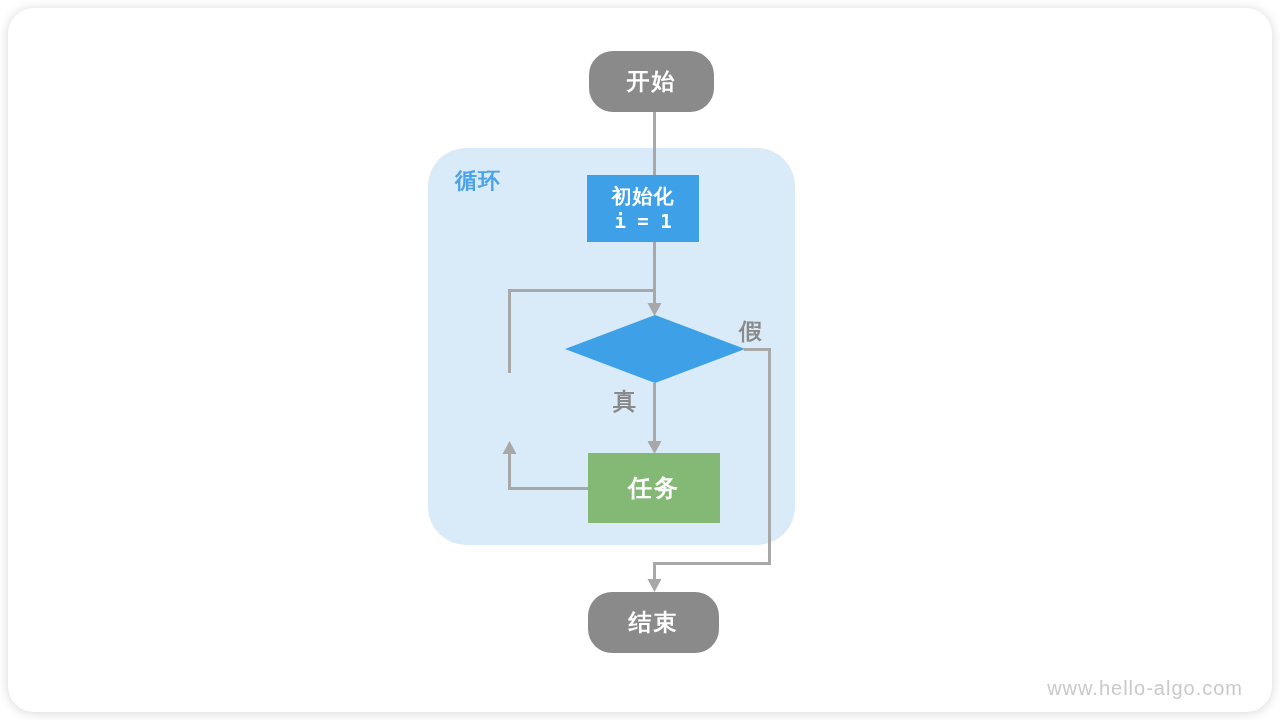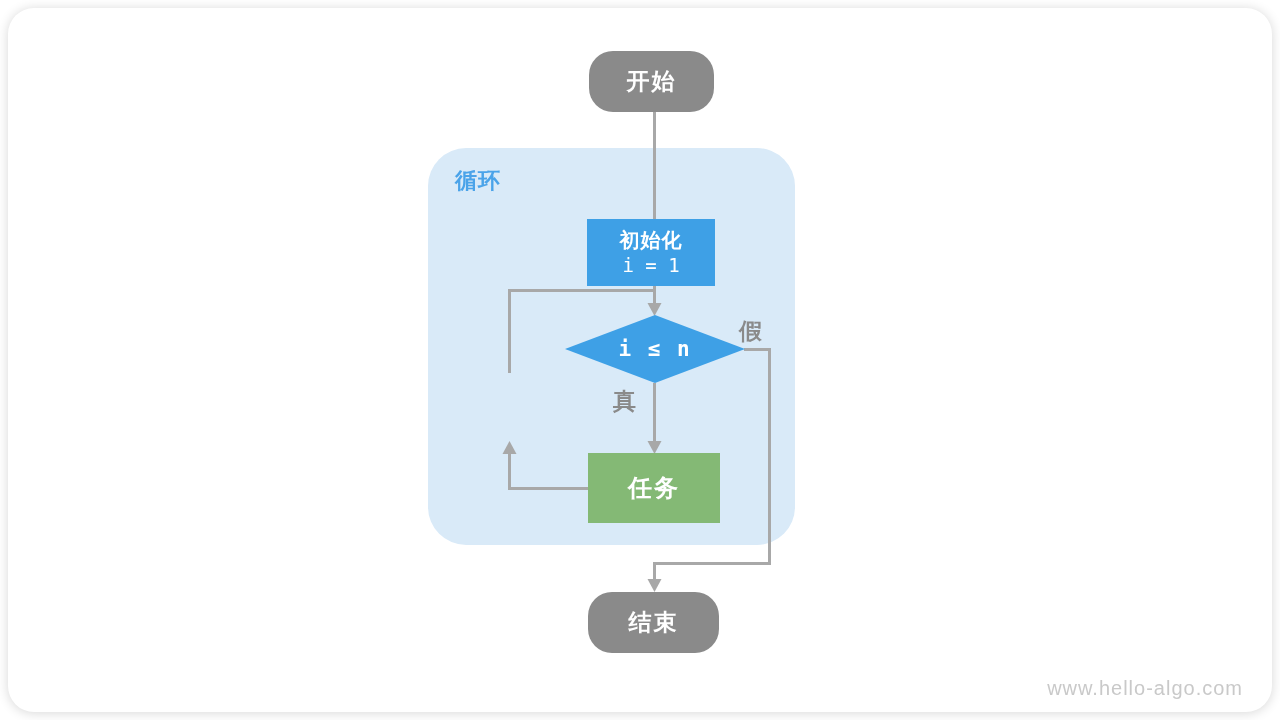--- a/index.html
+++ b/index.html
@@ -37,25 +37,25 @@
   svg.connectors { position: absolute; left: 0; top: 0; width: 1280px; height: 720px; }
   .node {
     position: absolute; display: flex; flex-direction: column;
     align-items: center; justify-content: center;
     color: #FFFFFF; font-weight: bold; text-align: center;
   }
   .node-terminal { background: var(--gray); border-radius: 24px; font-size: 23px; letter-spacing: 2px; }
   .node-start { left: 589px; top: 51px;  width: 125px; height: 61px; }
   .node-end   { left: 588px; top: 592px; width: 131px; height: 61px; }
   .node-process { background: var(--blue); }
-  .node-init   { left: 587px; top: 175px; width: 128px; height: 67px; margin-top: 44px; }
+  .node-init   { left: 587px; top: 175px; width: 112px; height: 67px; }
   .node-update { left: 443px; top: 372px; width: 132px; height: 68px; }
   .node-task { left: 588px; top: 453px; width: 132px; height: 70px; background: var(--green); font-size: 24px; letter-spacing: 2px; }
   .proc-title { font-size: 20px; letter-spacing: 1px; line-height: 1.3; }
-  .proc-code  { font-family: "DejaVu Sans Mono", "Liberation Mono", monospace; font-size: 19px; font-weight: normal; line-height: 1.3; }
+  .proc-code  { font-family: "DejaVu Sans Mono", "Liberation Mono", monospace; font-size: 19px; font-weight: bold; line-height: 1.3; }
   .diamond-label {
     position: absolute; left: 565px; top: 334px; width: 180px; height: 30px;
     display: flex; align-items: center; justify-content: center;
     color: #FFFFFF; font-family: "DejaVu Sans Mono", "Liberation Mono", monospace;
     font-size: 21px; font-weight: bold; letter-spacing: 2px;
   }
   .edge-label {
     position: absolute; font-size: 23px; font-weight: bold; color: var(--edge_label);
   }
   .edge-label-true  { left: 613px; top: 386px; }
@@ -94,21 +94,20 @@
 
   <div class="node node-terminal node-start">
     <span>开始</span>
   </div>
 
   <div class="node node-process node-init">
     <span class="proc-title">初始化</span>
     <span class="proc-code">i = 1</span>
   </div>
 
-  <div class="diamond-label">i ≤ n</div>
 
 
   <div class="node node-terminal node-end">
     <span>结束</span>
   </div>
 
   <div class="node node-task">
     <span>任务</span>
   </div>
 

